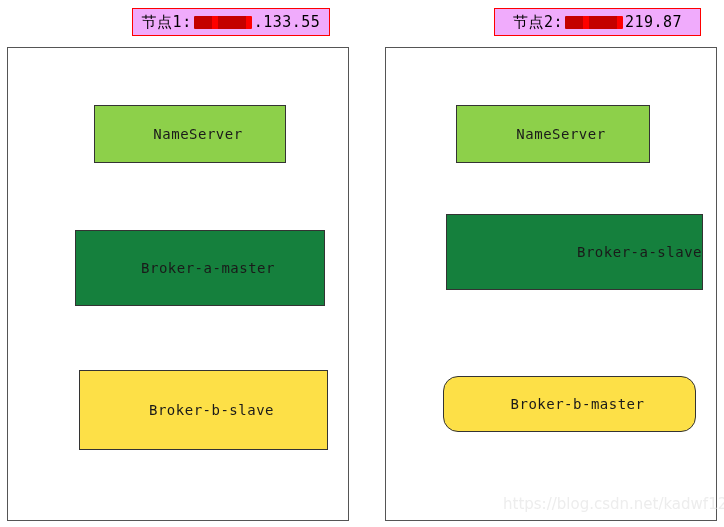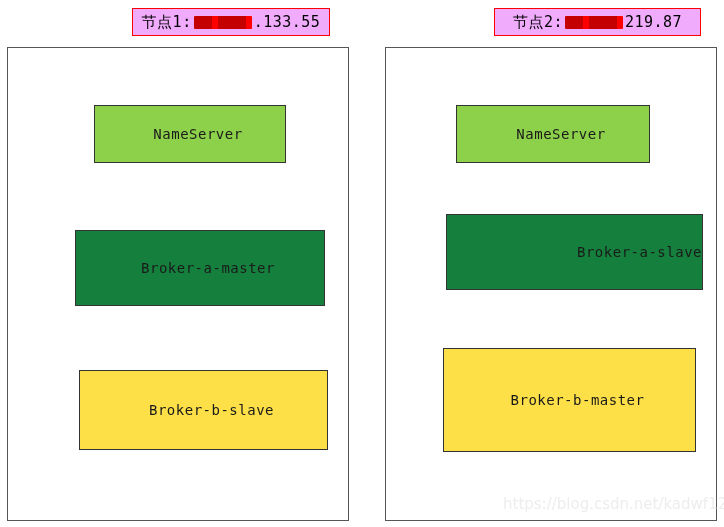--- a/index.html
+++ b/index.html
@@ -109,21 +109,21 @@
   .svc-broker-b   { background: #fde047; }
 
   
   #p1-nameserver { left: 94px;  top: 105px; width: 192px; height: 58px; }
   #p1-broker-a   { left: 75px;  top: 230px; width: 250px; height: 76px; }
   #p1-broker-b   { left: 79px;  top: 370px; width: 249px; height: 80px; }
 
   
   #p2-nameserver { left: 456px; top: 105px; width: 194px; height: 58px; }
   #p2-broker-a   { left: 446px; top: 214px; width: 257px; height: 76px; justify-content: flex-end; }
-  #p2-broker-b   { left: 443px; top: 348px; width: 253px; height: 104px; }
+  #p2-broker-b   { left: 443px; top: 376px; width: 253px; height: 56px; border-radius: 15px; }
 
   
   #watermark {
     position: absolute;
     left: 503px;
     top: 495px;
     color: #ededed;
     font-size: 15px;
     font-family: "DejaVu Sans", "Liberation Sans", sans-serif;
     white-space: nowrap;

